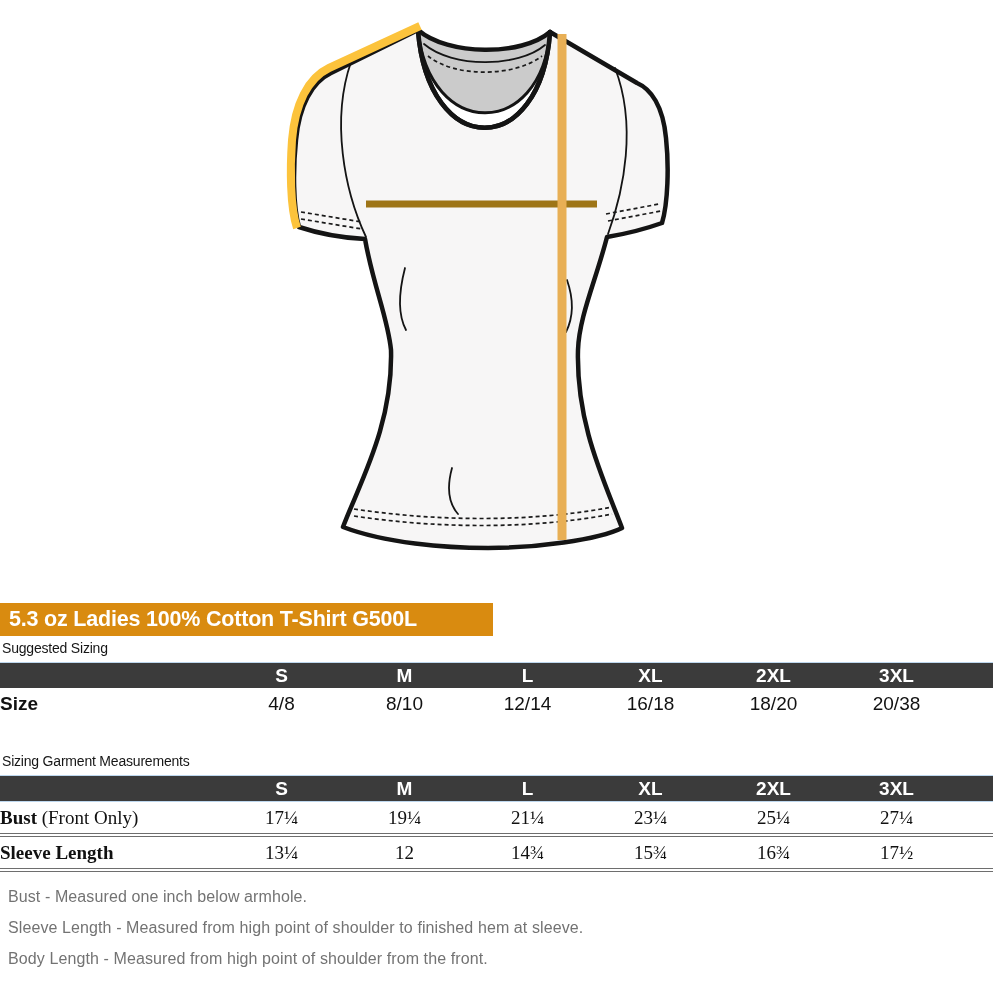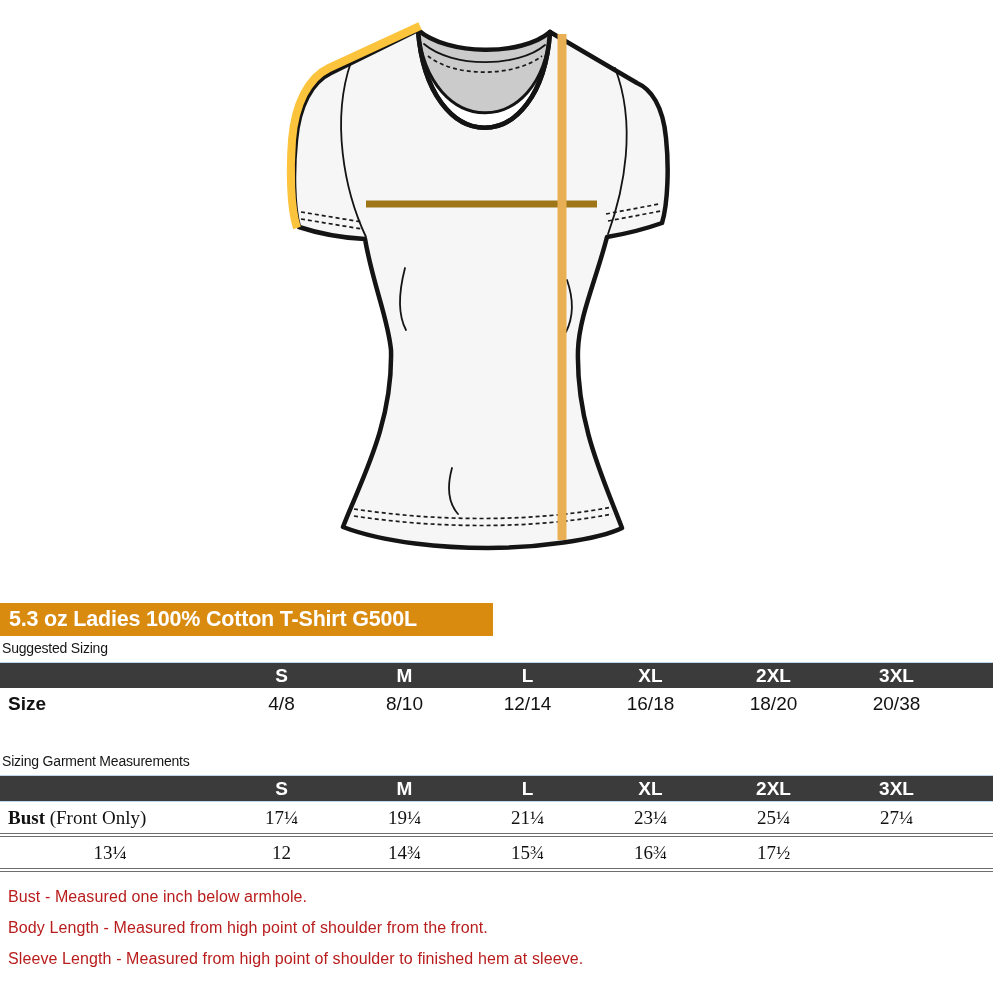--- a/index.html
+++ b/index.html
@@ -31,27 +31,27 @@
     height:25px;align-items:center;
     font-weight:bold;font-size:19px;
     border-top:1px solid var(--accent-line);
   }
   .tbl-header.has-bottom-line{border-bottom:1px solid var(--accent-line);}
   .tbl-row{
     display:grid;grid-template-columns:220px repeat(6,123px);
     height:31px;align-items:center;font-size:19px;
   }
   .cell{text-align:center;}
-  .label-cell{text-align:left;padding-left:8px;font-weight:bold;white-space:nowrap;}
+  .label-cell{text-align:left;font-weight:bold;white-space:nowrap;}
   .label-suffix{font-weight:normal;}
   .m-row{border-bottom:4px double var(--separator);font-family:Liberation Serif, serif;}
   .size-gap{height:30px;}
   
   .footnotes{margin:16px 0 0 8px;}
-  .footnote{font-size:16px;color:#b91c1c;margin-bottom:13px;letter-spacing:0.1px;}
+  .footnote{font-size:16px;color:#737373;margin-bottom:13px;letter-spacing:0.1px;}
 
   
   .shirt-silhouette{fill:var(--shirt-fill);stroke:var(--outline);stroke-width:4.5;stroke-linejoin:round;}
   .collar-fill{fill:var(--collar-fill);stroke:none;}
   .arc-heavy{fill:none;stroke:var(--outline);stroke-width:4.5;stroke-linecap:round;}
   .arc-med{fill:none;stroke:var(--outline);stroke-width:3;stroke-linecap:round;}
   .arc-thin{fill:none;stroke:var(--outline);stroke-width:1.8;stroke-linecap:round;}
   .stitch{fill:none;stroke:#1a1a1a;stroke-width:1.7;stroke-dasharray:4 3;}
   .measure-sleeve{fill:none;stroke:var(--sleeve-line);stroke-width:8;stroke-linecap:butt;stroke-linejoin:round;}
   .measure-length{fill:none;stroke:var(--length-line);stroke-width:9;stroke-linecap:butt;}
@@ -159,26 +159,27 @@
     <div class="cell">17¼</div>
     <div class="cell">19¼</div>
     <div class="cell">21¼</div>
     <div class="cell">23¼</div>
     <div class="cell">25¼</div>
     <div class="cell">27¼</div>
   </div>
 
 
   <div class="tbl-row m-row">
+    <div class="cell label-cell"><span>Sleeve Length</span><span class="label-suffix"></span></div>
     <div class="cell">13¼</div>
     <div class="cell">12</div>
     <div class="cell">14¾</div>
     <div class="cell">15¾</div>
     <div class="cell">16¾</div>
     <div class="cell">17½</div>
   </div>
 </div>
 
 <div class="footnotes">
   <div class="footnote">Bust - Measured one inch below armhole.</div>
+  <div class="footnote">Sleeve Length - Measured from high point of shoulder to finished hem at sleeve.</div>
   <div class="footnote">Body Length - Measured from high point of shoulder from the front.</div>
-  <div class="footnote">Sleeve Length - Measured from high point of shoulder to finished hem at sleeve.</div>
 </div>
 
 </body></html>

